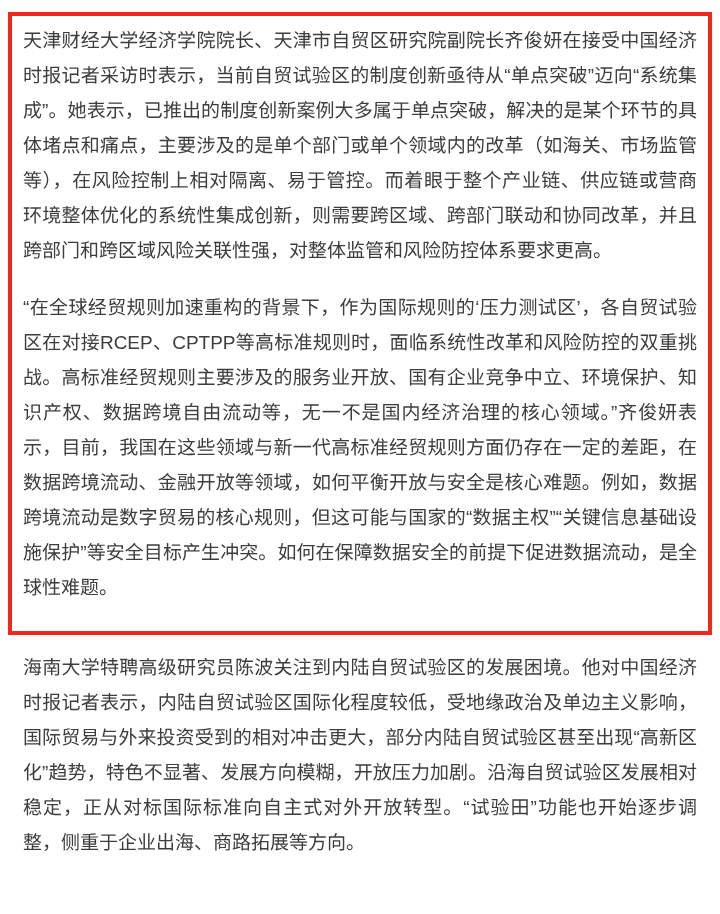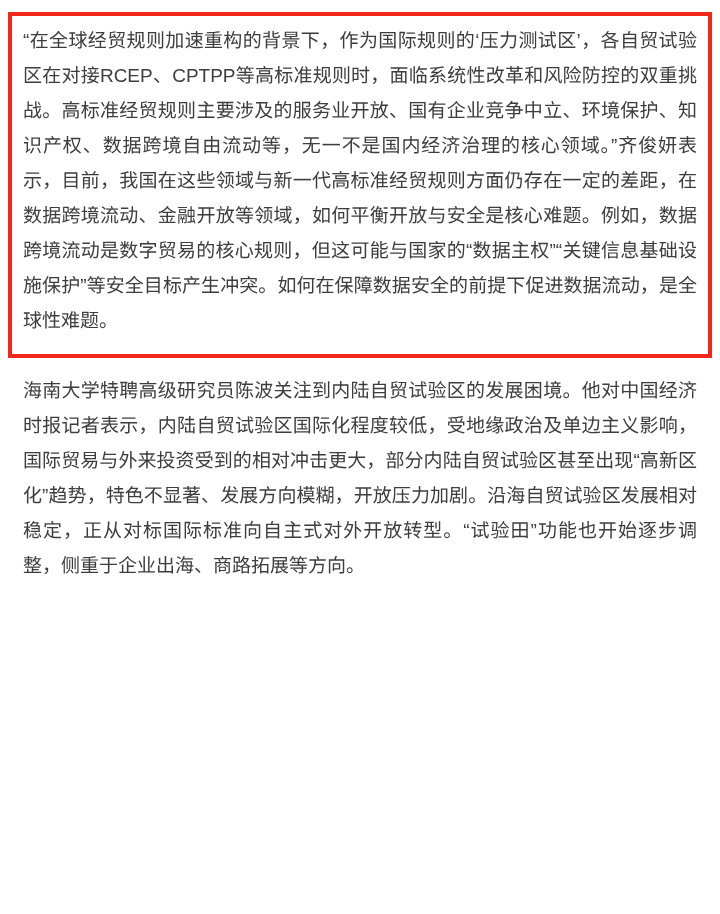--- a/index.html
+++ b/index.html
@@ -21,31 +21,32 @@
     text-align: justify;
     text-justify: inter-ideograph;
     word-break: break-all;
   }
   .red-box {
     margin: 12px 8px 0 8px;
     border: 4px solid #f2271c;
     padding: 7px 11px 16px 11px;
   }
   .red-box p:last-child {
-    margin-bottom: 0;
+    margin-bottom: 10px;
   }
   .article-body {
     margin: 15px 23px 0 23px;
   }
   .article-body p:last-child {
     margin-bottom: 0;
   }
 </style>
 </head>
 <body style="background: rgb(255, 255, 255); color: rgb(61, 61, 61);">
 
 <div class="red-box" style="border-color: rgb(242, 39, 28);">
+  <p>天津财经大学经济学院院长、天津市自贸区研究院副院长齐俊妍在接受中国经济时报记者采访时表示，当前自贸试验区的制度创新亟待从“单点突破”迈向“系统集成”。她表示，已推出的制度创新案例大多属于单点突破，解决的是某个环节的具体堵点和痛点，主要涉及的是单个部门或单个领域内的改革（如海关、市场监管等），在风险控制上相对隔离、易于管控。而着眼于整个产业链、供应链或营商环境整体优化的系统性集成创新，则需要跨区域、跨部门联动和协同改革，并且跨部门和跨区域风险关联性强，对整体监管和风险防控体系要求更高。</p>
   <p>“在全球经贸规则加速重构的背景下，作为国际规则的‘压力测试区’，各自贸试验区在对接RCEP、CPTPP等高标准规则时，面临系统性改革和风险防控的双重挑战。高标准经贸规则主要涉及的服务业开放、国有企业竞争中立、环境保护、知识产权、数据跨境自由流动等，无一不是国内经济治理的核心领域。”齐俊妍表示，目前，我国在这些领域与新一代高标准经贸规则方面仍存在一定的差距，在数据跨境流动、金融开放等领域，如何平衡开放与安全是核心难题。例如，数据跨境流动是数字贸易的核心规则，但这可能与国家的“数据主权”“关键信息基础设施保护”等安全目标产生冲突。如何在保障数据安全的前提下促进数据流动，是全球性难题。</p>
 </div>
 
 <div class="article-body">
   <p>海南大学特聘高级研究员陈波关注到内陆自贸试验区的发展困境。他对中国经济时报记者表示，内陆自贸试验区国际化程度较低，受地缘政治及单边主义影响，国际贸易与外来投资受到的相对冲击更大，部分内陆自贸试验区甚至出现“高新区化”趋势，特色不显著、发展方向模糊，开放压力加剧。沿海自贸试验区发展相对稳定，正从对标国际标准向自主式对外开放转型。“试验田”功能也开始逐步调整，侧重于企业出海、商路拓展等方向。</p>
 </div>
 
 </body></html>

